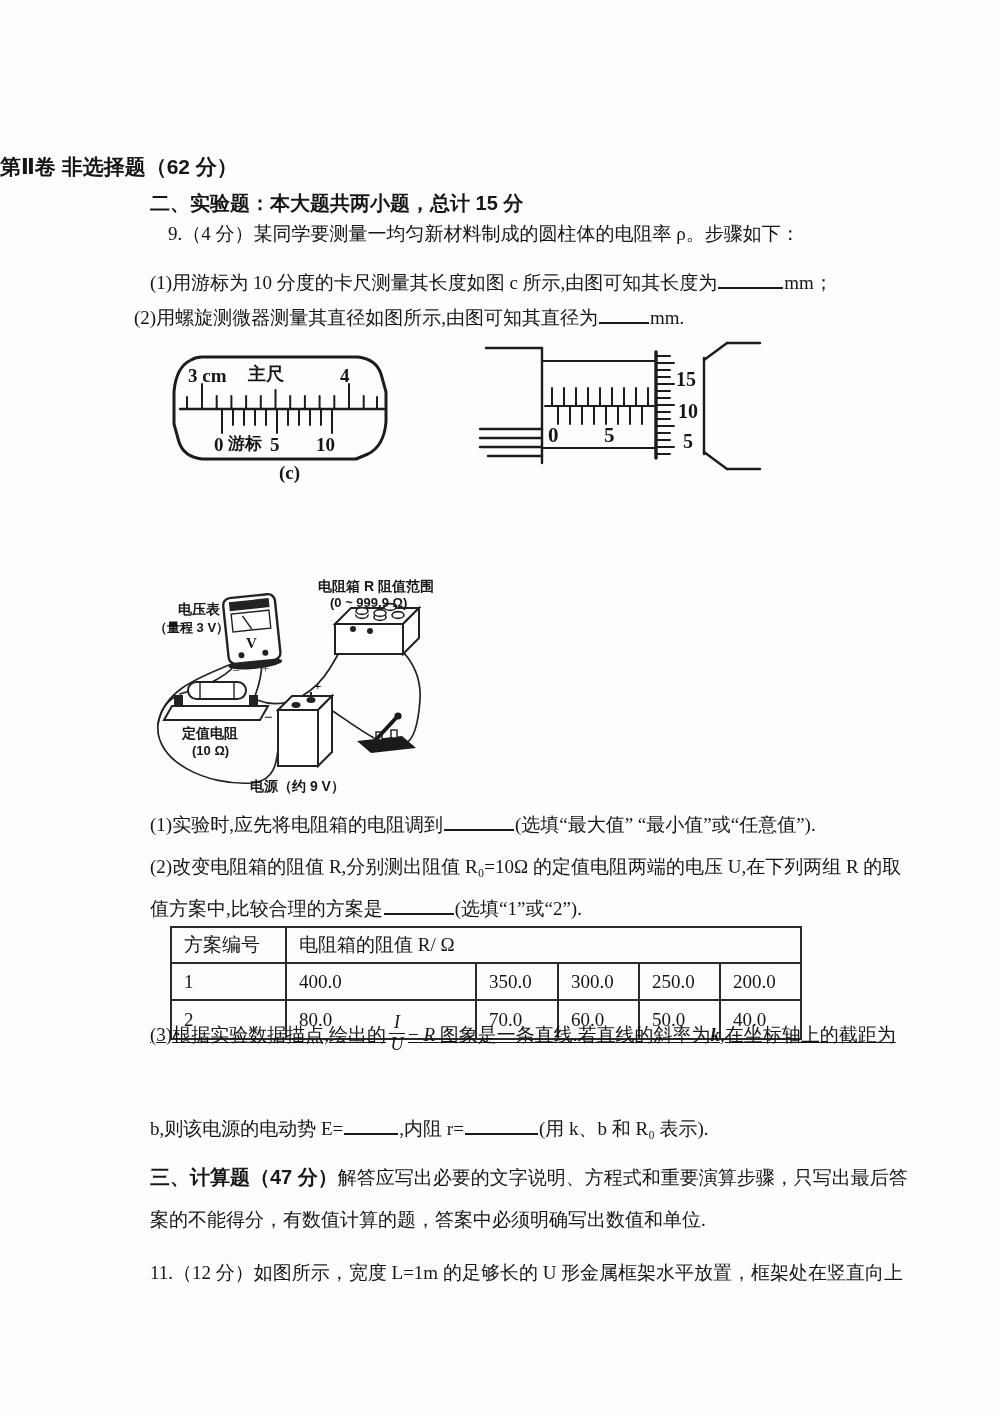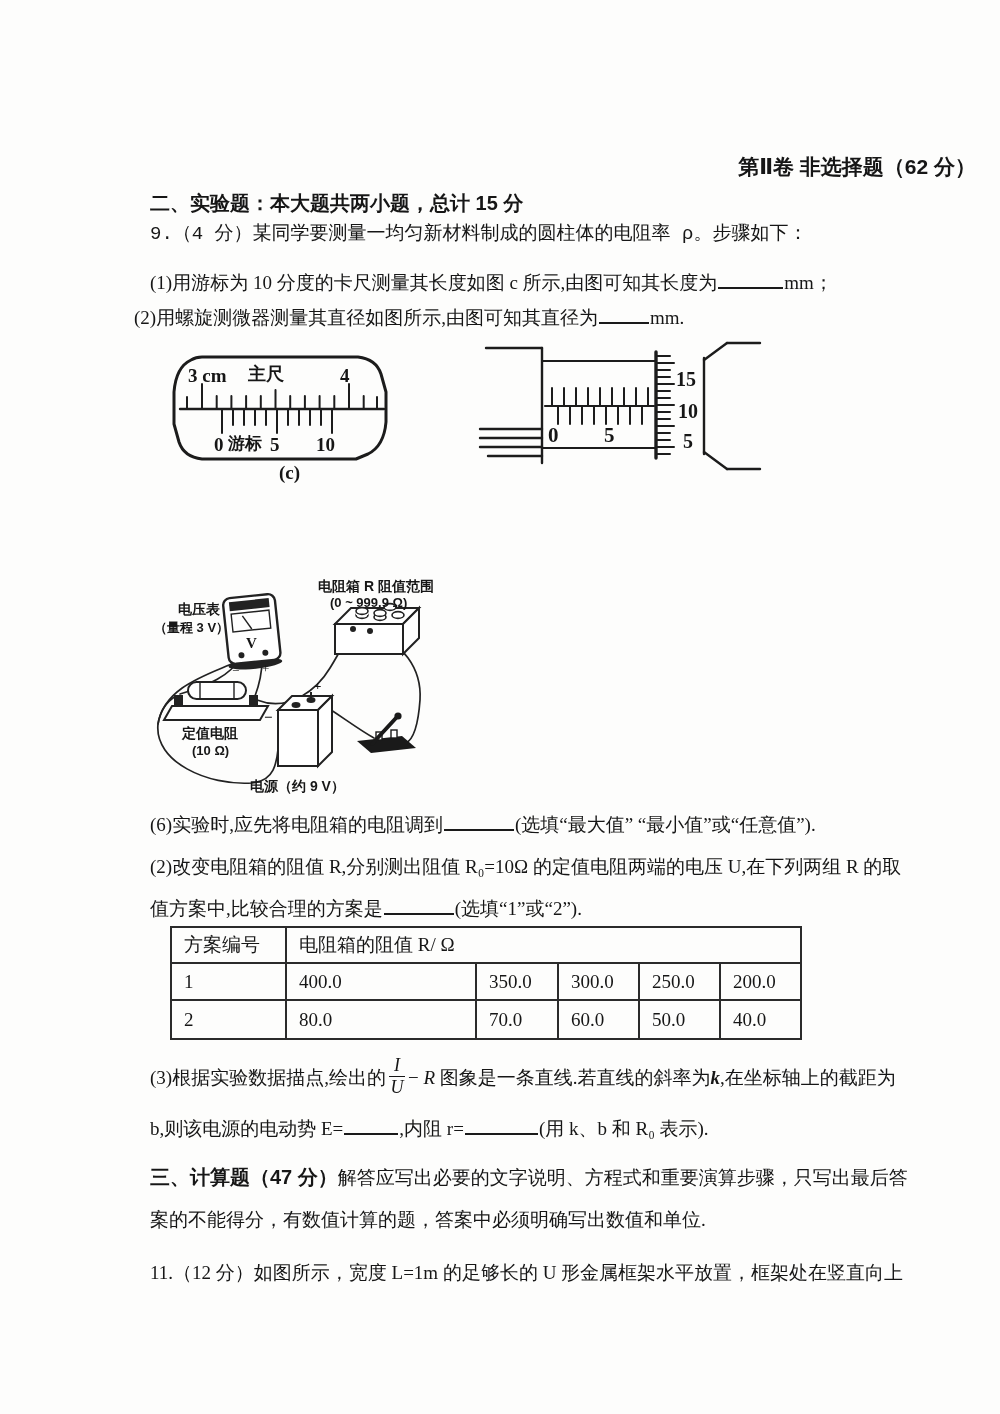--- a/index.html
+++ b/index.html
@@ -4,21 +4,21 @@
 <style>
   html,body { margin:0; padding:0; background:#e8e8e8; }
   .page {
     position:relative; width:1000px; height:1414px; margin:0 auto;
     background:#fdfdfc; color:#161616; overflow:hidden;
     font-family:"Liberation Serif","DejaVu Serif",serif;
   }
   .blk { position:absolute; font-size:19px; line-height:34px; white-space:nowrap; }
   .two-line div { line-height:42px; }
   .heiti { font-family:"Liberation Sans","DejaVu Sans",sans-serif; font-weight:700; }
-  .center { left:0; width:976px; text-align:right; }
+  .center { left:0; width:976px; text-align:left; }
   .blank { display:inline-block; border-bottom:2px solid #1a1a1a; height:1.05em; vertical-align:baseline; margin:0 1px; }
   .w50{width:50px}.w54{width:54px}.w65{width:65px}.w70{width:70px}.w73{width:73px}
   .ital { font-style:italic; }
   
   table.scheme { border-collapse:collapse; table-layout:fixed; }
   table.scheme td { border:2px solid #2b2b2b; font-size:19px; padding:0 0 0 12px; text-align:left; vertical-align:middle; }
   
   .frac { display:inline-block; vertical-align:middle; text-align:center; line-height:1.05; font-style:italic; margin:0 3px; position:relative; top:-3px; font-size:18px; }
   .frac .fnum { display:block; border-bottom:1.8px solid #161616; padding:0 5px 1px; }
   .frac .fden { display:block; padding-top:1px; }
@@ -28,21 +28,21 @@
 </style>
 </head>
 <body>
 
 <div class="page">
 
   <div class="blk center heiti" style="top:150px; font-size:21px;">第Ⅱ卷 非选择题（62 分）</div>
 
   <div class="blk heiti" style="left:150px; top:186px; font-size:20px;">二、实验题：本大题共两小题，总计 15 分</div>
 
-  <div class="blk" style="left:150px; top:217px;font-family:Liberation Mono, monospace;">9.（4 分）某同学要测量一均匀新材料制成的圆柱体的电阻率 ρ。步骤如下：</div>
+  <div class="blk" style="left:168px; top:217px;">9.（4 分）某同学要测量一均匀新材料制成的圆柱体的电阻率 ρ。步骤如下：</div>
 
   <div class="blk" style="left:150px; top:266px;">
     <span>(1)用游标为 10 分度的卡尺测量其长度如图 c 所示,由图可知其长度为</span><span class="blank w65"></span><span>mm；</span>
   </div>
 
   <div class="blk" style="left:134px; top:301px;">
     <span>(2)用螺旋测微器测量其直径如图所示,由图可知其直径为</span><span class="blank w50"></span><span>mm.</span>
   </div>
 
   <div class="blk" style="left:172px; top:352px;">
@@ -243,21 +243,21 @@
         <polygon points="207,165 252,160 266,172 221,177" fill="#1a1a1a"></polygon>
         <rect x="226" y="156" width="6" height="8" fill="#fff" stroke="#1a1a1a" stroke-width="1.4"></rect>
         <rect x="241" y="154" width="6" height="8" fill="#fff" stroke="#1a1a1a" stroke-width="1.4"></rect>
         <line x1="222" y1="168" x2="246" y2="142" stroke="#1a1a1a" stroke-width="4" stroke-linecap="round"></line>
         <circle cx="248" cy="140" r="3.6" fill="#1a1a1a"></circle>
       </g>
     </svg>
   </div>
 
   <div class="blk" style="left:150px; top:808px;">
-    <span>(6)实验时,应先将电阻箱的电阻调到</span><span class="blank w70"></span><span>(选填“最大值” “最小值”或“任意值”).</span>
+    <span>(1)实验时,应先将电阻箱的电阻调到</span><span class="blank w70"></span><span>(选填“最大值” “最小值”或“任意值”).</span>
   </div>
 
   <div class="blk two-line" style="left:150px; top:846px;">
     <div>(2)改变电阻箱的阻值 R,分别测出阻值 R₀=10Ω 的定值电阻两端的电压 U,在下列两组 R 的取</div>
     <div>
       <span>值方案中,比较合理的方案是</span><span class="blank w70"></span><span>(选填“1”或“2”).</span>
     </div>
   </div>
 
   <div class="blk" style="left:170px; top:926px;">
@@ -288,21 +288,21 @@
         <td>80.0</td>
         <td>70.0</td>
         <td>60.0</td>
         <td>50.0</td>
         <td>40.0</td>
       </tr>
     </tbody>
       </table>
   </div>
 
-  <div class="blk" style="left:150px; top:1054px; line-height:48px;">
+  <div class="blk" style="left:150px; top:1011px; line-height:48px;text-decoration:underline;">
     <span>(3)根据实验数据描点,绘出的</span><span class="frac"><span class="fnum">I</span><span class="fden">U</span></span><span>−</span> <span class="ital">R</span> <span>图象是一条直线.若直线的斜率为</span><span class="ital" style="font-weight:700">k</span><span>,在坐标轴上的截距为</span>
   </div>
 
   <div class="blk" style="left:150px; top:1112px;">
     <span>b,则该电源的电动势 E=</span><span class="blank w54"></span><span>,内阻 r=</span><span class="blank w73"></span><span>(用 k、b 和 R₀ 表示).</span>
   </div>
 
   <div class="blk two-line" style="left:150px; top:1156px;">
     <div>
       <span class="heiti" style="font-size:20px;">三、计算题（47 分）</span><span>解答应写出必要的文字说明、方程式和重要演算步骤，只写出最后答</span>

